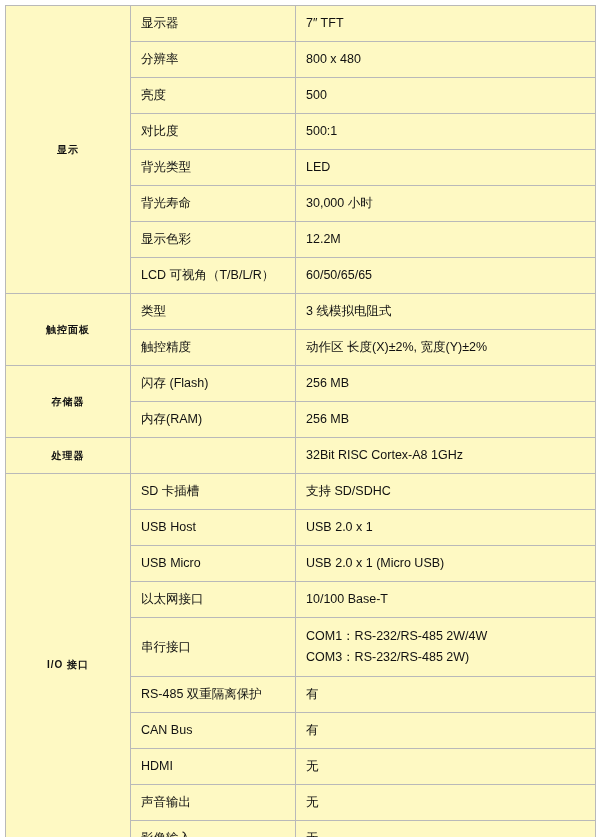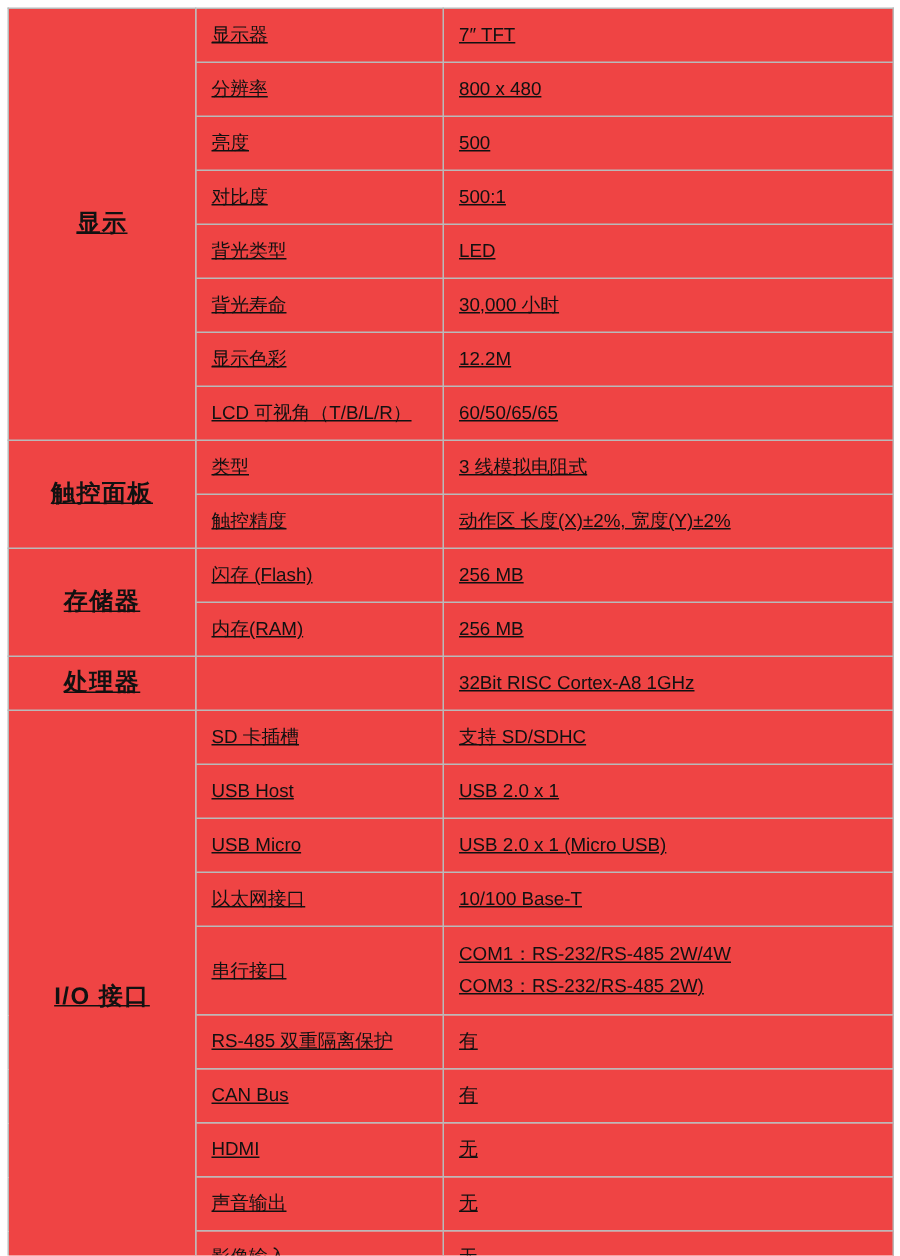--- a/index.html
+++ b/index.html
@@ -25,27 +25,26 @@
   .spec-table col.c2 { width: 165px; }
   .spec-table col.c3 { width: 300px; }
 
   .spec-table td {
     border: 1px solid #b9b9b9;
     padding: 0 10px;
     font-size: 12.5px;
     line-height: 1.35;
     height: 35px;
     vertical-align: middle;
-    background: #ef4444;
-    text-decoration: underline;
+    background: #fef9c3;
   }
   td.group {
     text-align: center;
     font-weight: bold;
-    font-size: 16px;
+    font-size: 10px;
     letter-spacing: 1px;
     color: #111;
   }
   td.item {
     text-align: left;
     color: #111;
   }
   td.value {
     text-align: left;
     color: #111;

